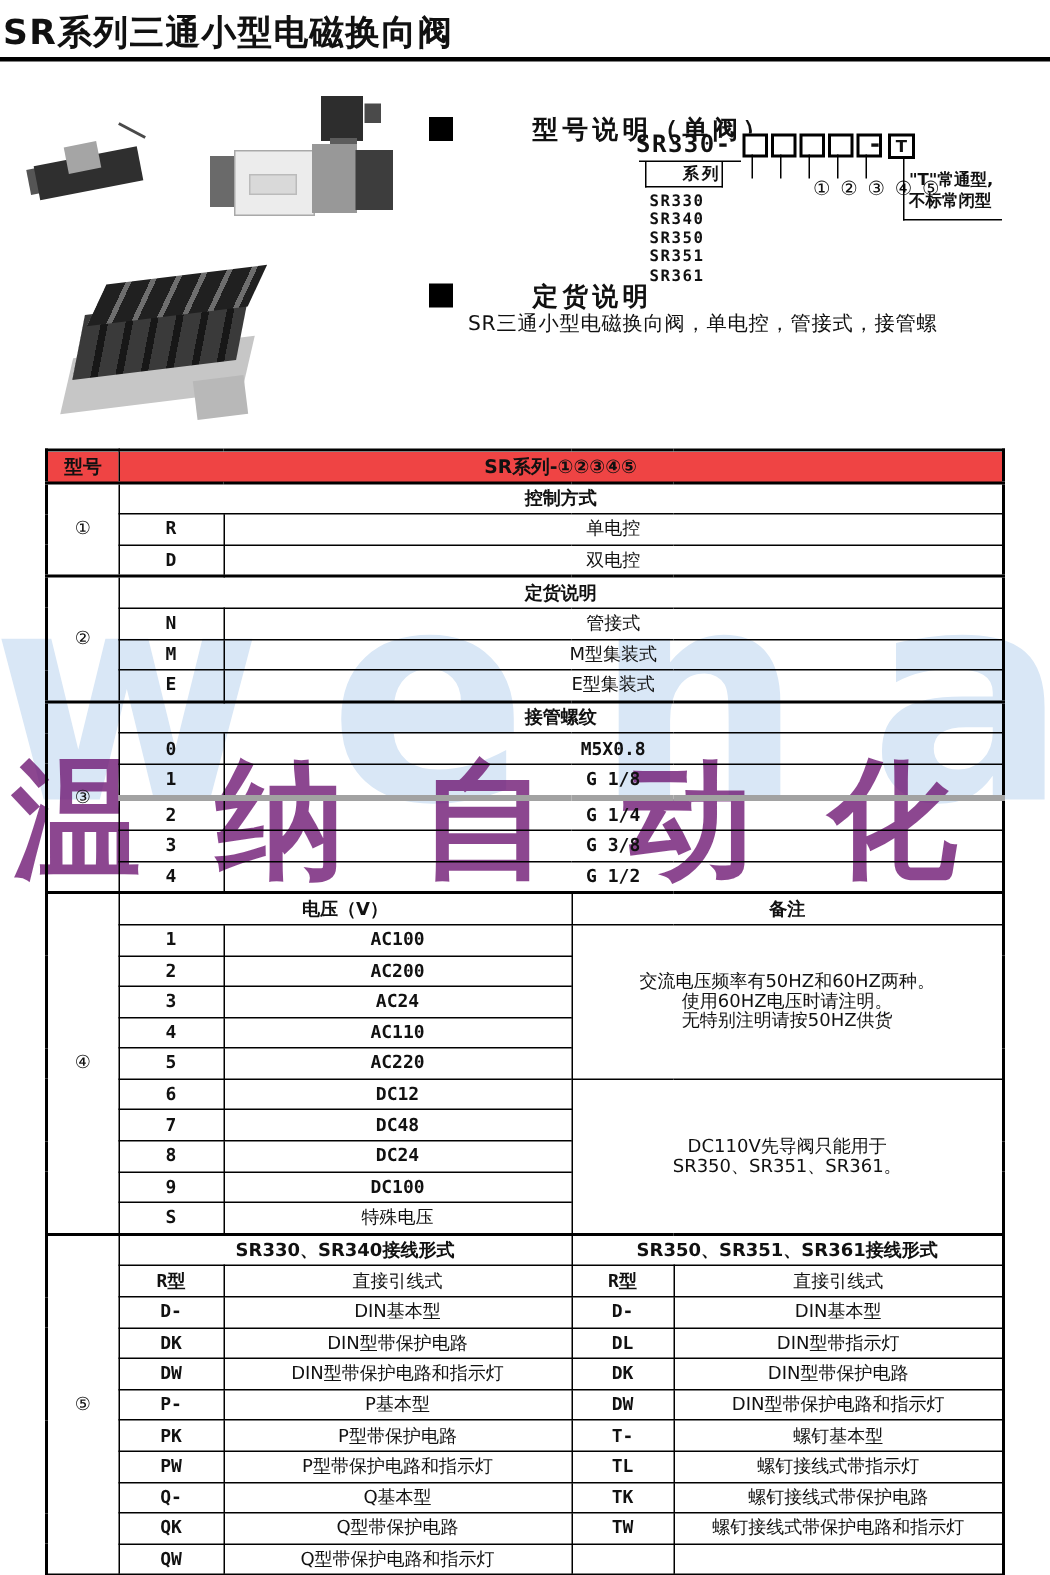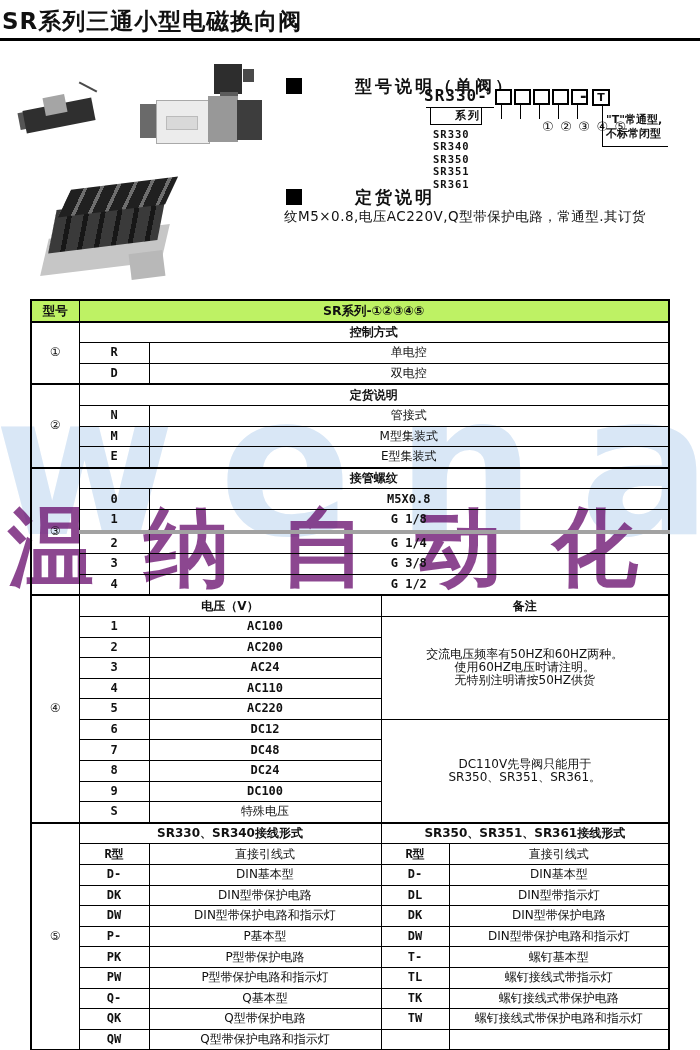--- a/index.html
+++ b/index.html
@@ -62,21 +62,21 @@
     letter-spacing:0.5px;}
   .order-l1{text-indent:28px;}
   .order-model{font-size:15.5px;font-weight:bold;
     font-family:"DejaVu Sans Mono","Liberation Mono",monospace;letter-spacing:0;}
   
   table.spec{position:absolute;left:30px;top:299px;width:638px;z-index:2;
     border-collapse:collapse;table-layout:fixed;background:transparent;
     border:2px solid #000;}
   table.spec td{border:1px solid #000;padding:0 2px;text-align:center;font-size:12px;
     height:19.6px;line-height:1.1;overflow:hidden;white-space:nowrap;}
-  tr.hrow td{background:#bef264;font-weight:bold;border-bottom:2px solid #000;font-size:12.5px;}
+  tr.hrow td{background:#ef4444;font-weight:bold;border-bottom:2px solid #000;font-size:12.5px;}
   td.num{font-size:14px;}
   td.code{font-family:"DejaVu Sans Mono","Liberation Mono",monospace;font-weight:bold;}
   td.subhdr{font-weight:bold;font-size:12.5px;}
   tr.thick td{border-top:2px solid #000;}
   tr.grayband td{border-top:4px solid #a2a2a2;}
   td.remark{font-size:12px;line-height:1.5;white-space:normal;}
 </style>
 </head>
 <body>
 
@@ -141,21 +141,21 @@
 <div class="abs vline" style="left:602px;top:104px;height:43px;"></div>
 <div class="abs hline" style="left:602px;top:146px;width:66px;"></div>
 <div class="abs t-note">
   <div>"T"常通型,</div>
   <div>不标常闭型</div>
 </div>
 
 <div class="abs bullet" style="left:286px;top:189px;"></div>
 <div class="abs sec-hdr" style="left:311px;top:186px;">定货说明</div>
 <div class="abs order-para">
-  <div>纹M5×0.8,电压AC220V,Q型带保护电路，常通型.其订货</div>
+  <div class="order-l1">SR三通小型电磁换向阀，单电控，管接式，接管螺</div>
 </div>
 
 <table class="spec">
   <colgroup>
       <col style="width:48px">
       <col style="width:70px">
       <col style="width:232px">
       <col style="width:68px">
       <col style="width:220px">
     </colgroup>

